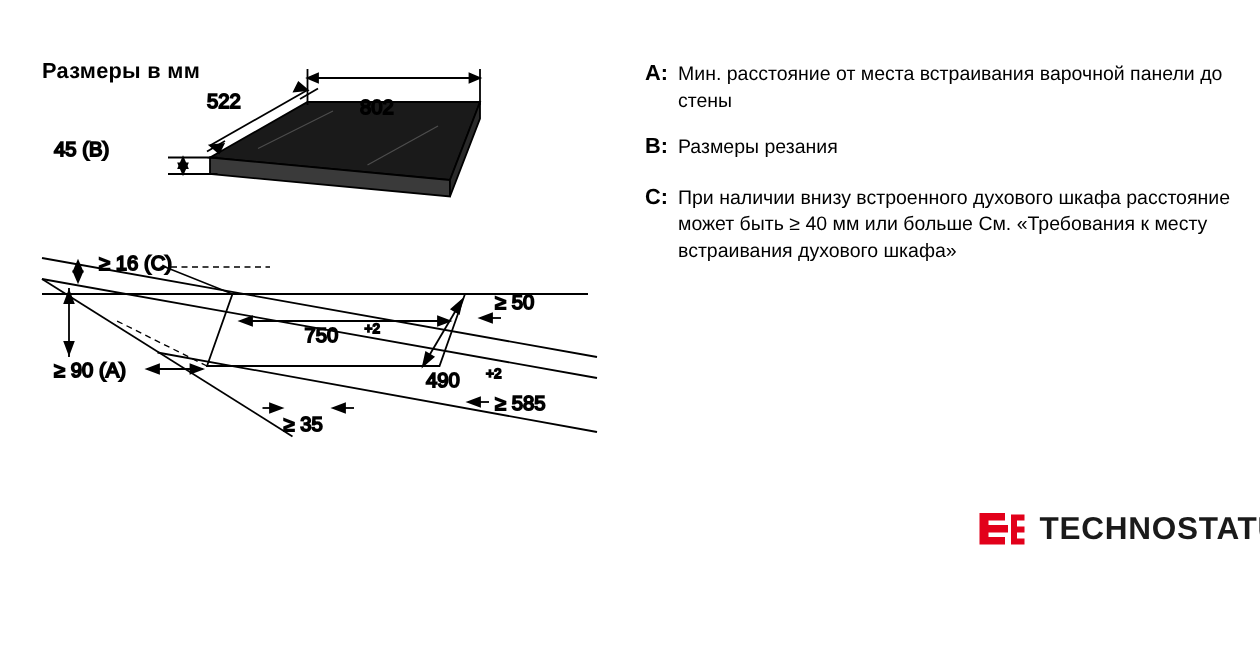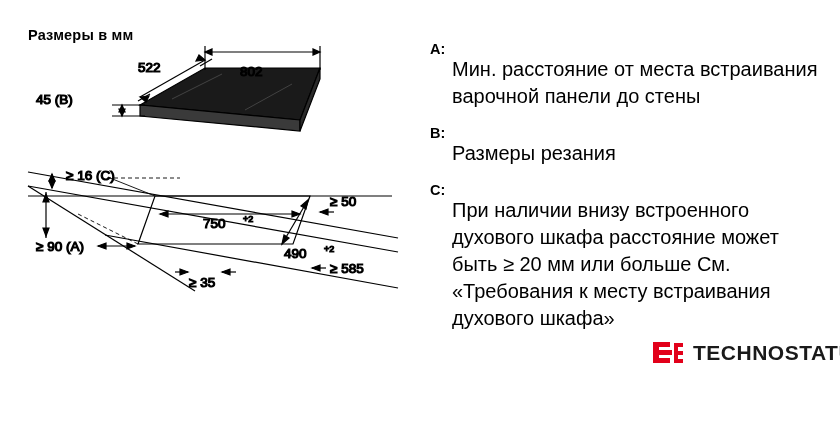--- a/index.html
+++ b/index.html
@@ -16,21 +16,21 @@
     overflow: hidden;
   }
   #root {
     position: relative;
     width: 840px;
     height: 440px;
   }
   .title {
     position: absolute;
     left: 28px;
-    top: 27px;
+    top: 40px;
     font-size: 14.5px;
     font-weight: bold;
     letter-spacing: 0.2px;
   }
   svg.diagram {
     position: absolute;
     left: 0;
     top: 0;
     width: 840px;
     height: 440px;
@@ -47,24 +47,23 @@
     margin-bottom: 14px;
   }
   .legend-key {
     font-size: 14.5px;
     font-weight: bold;
     width: 22px;
     flex: 0 0 22px;
     line-height: 1.35;
   }
   .legend-text {
-    font-size: 20px;
+    font-size: 13px;
     line-height: 1.35;
     flex: 1 1 auto;
-    margin-top: 16px;
   }
   .logo {
     position: absolute;
     left: 650px;
     top: 338px;
     display: flex;
     align-items: center;
   }
   .logo-mark {
     width: 36px;
@@ -268,21 +267,21 @@
     <div class="legend-row">
       <div class="legend-key">A:</div>
       <div class="legend-text">Мин. расстояние от места встраивания варочной панели до стены</div>
     </div>
     <div class="legend-row">
       <div class="legend-key">B:</div>
       <div class="legend-text">Размеры резания</div>
     </div>
     <div class="legend-row" style="margin-top:14px;">
       <div class="legend-key">C:</div>
-      <div class="legend-text">При наличии внизу встроенного духового шкафа расстояние может быть ≥ 20 мм или больше См. «Требования к месту встраивания духового шкафа»</div>
+      <div class="legend-text">При наличии внизу встроенного духового шкафа расстояние может быть ≥ 40 мм или больше См. «Требования к месту встраивания духового шкафа»</div>
     </div>
   </div>
 
   <div class="logo">
     <svg class="logo-mark" viewBox="0 0 36 30">
       <path d="M3 4 L20 4 L20 9 L9 9 L9 12 L22 12 L22 17 L9 17 L9 20 L20 20 L20 25 L3 25 Z" fill="#e2001a"></path>
       <path d="M24 5 L33 5 L33 9 L28 9 L28 13 L33 13 L33 17 L28 17 L28 21 L33 21 L33 25 L24 25 Z" fill="#e2001a"></path>
     </svg>
     <div class="logo-text">TECHNOSTATUS</div>
   </div>

